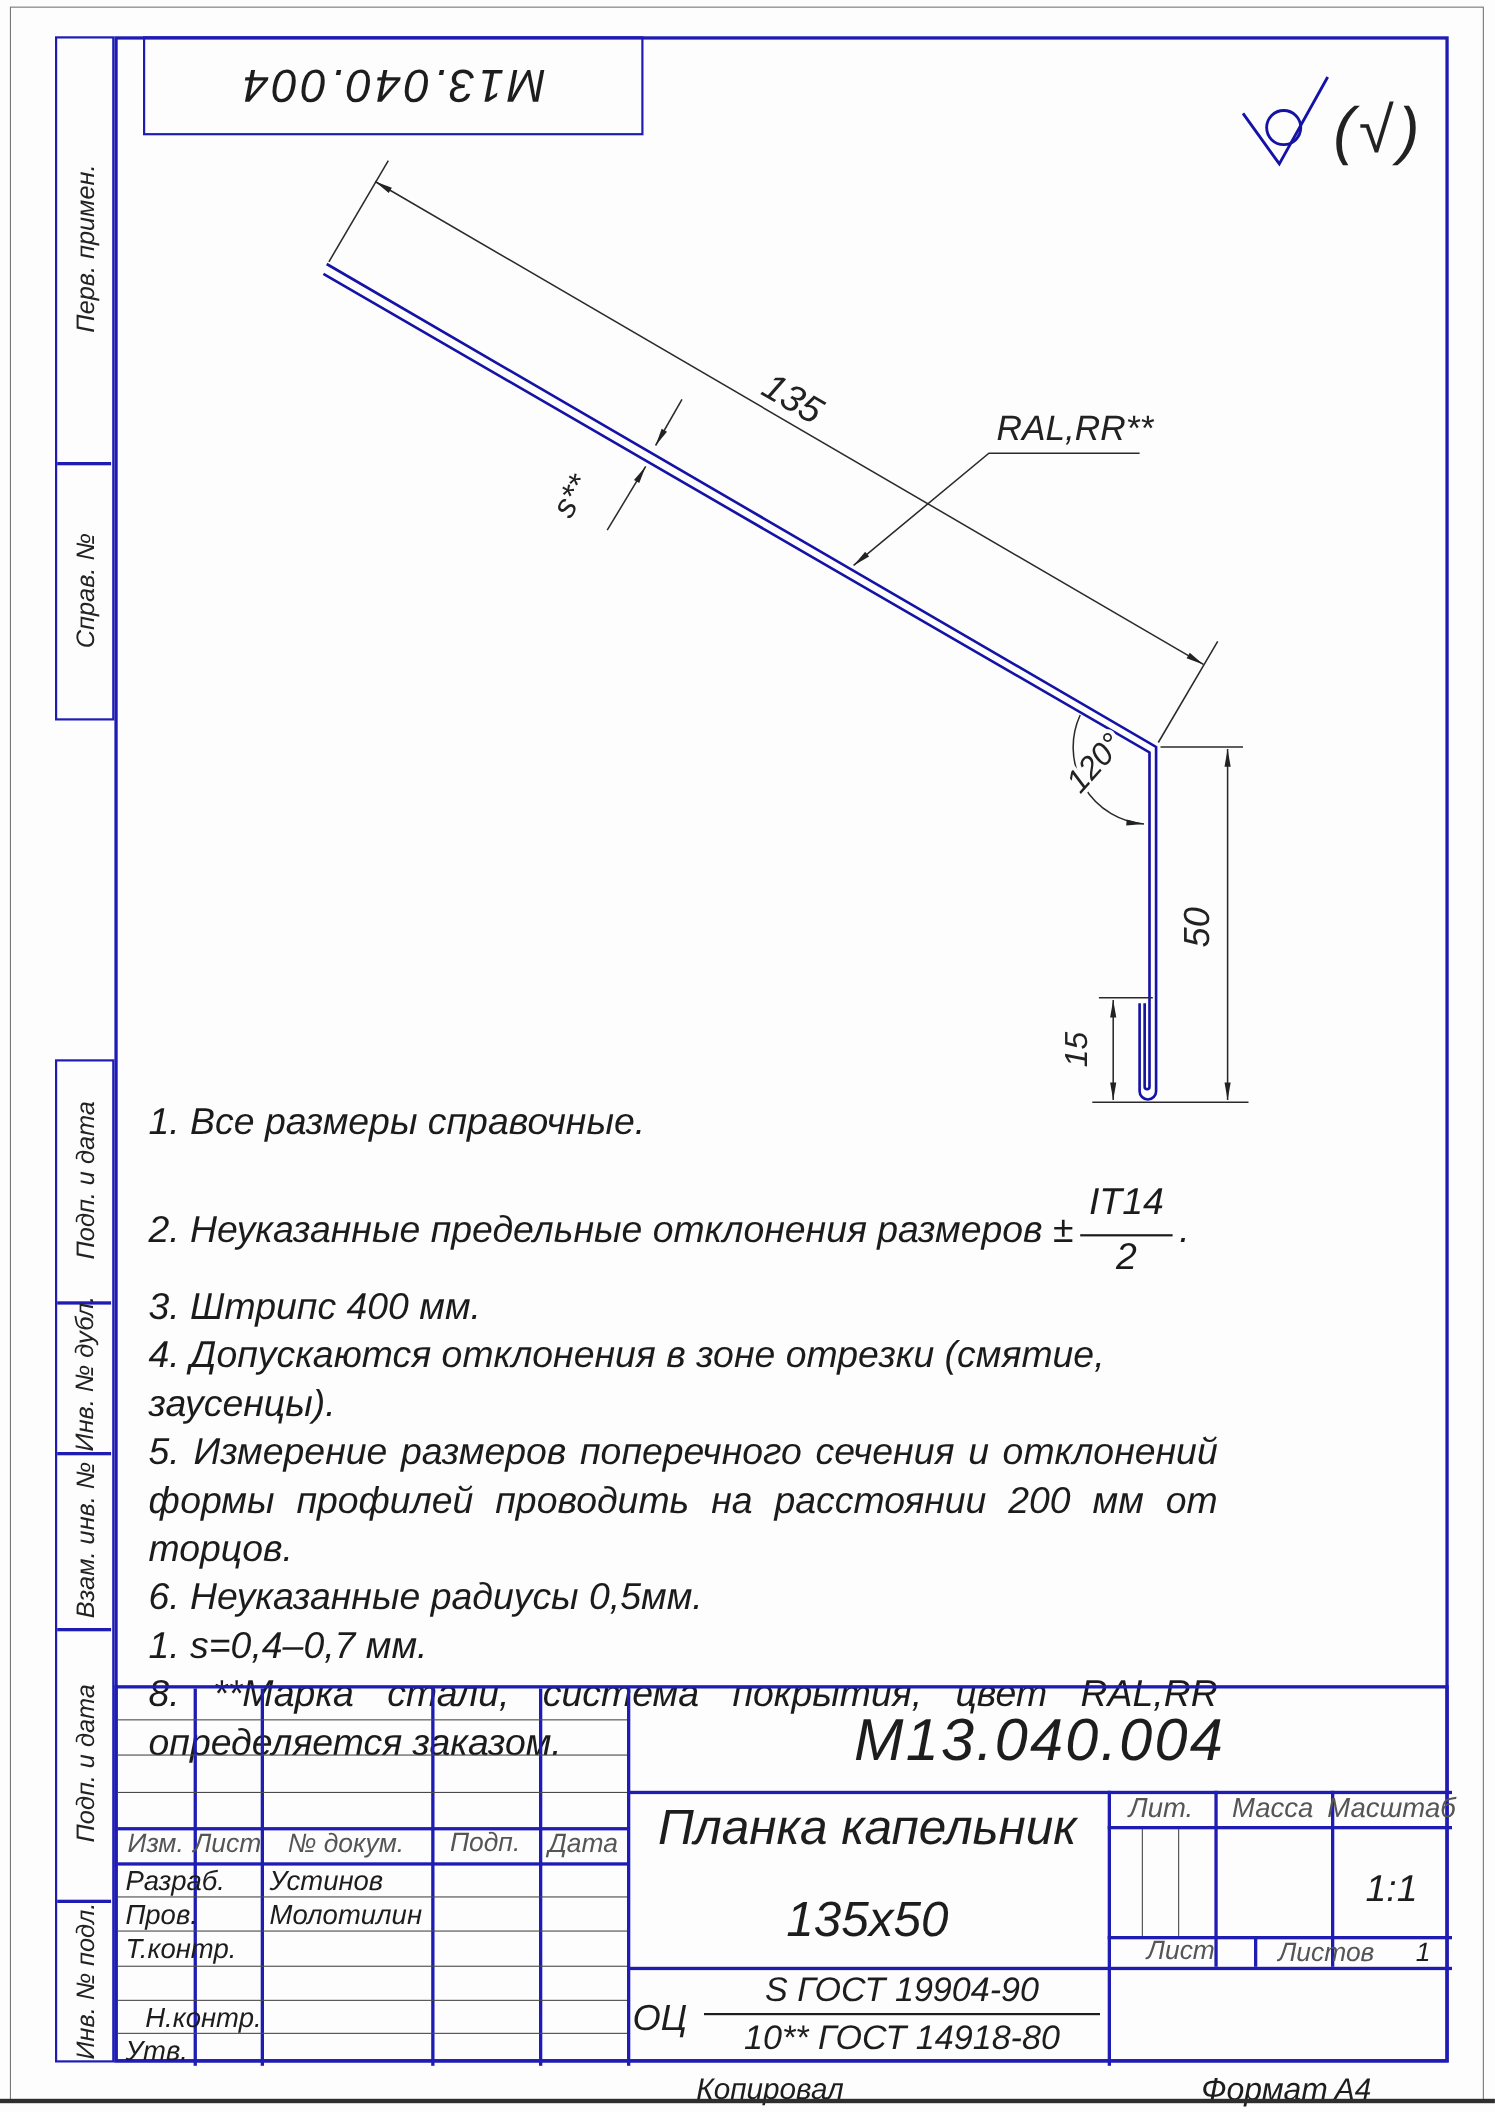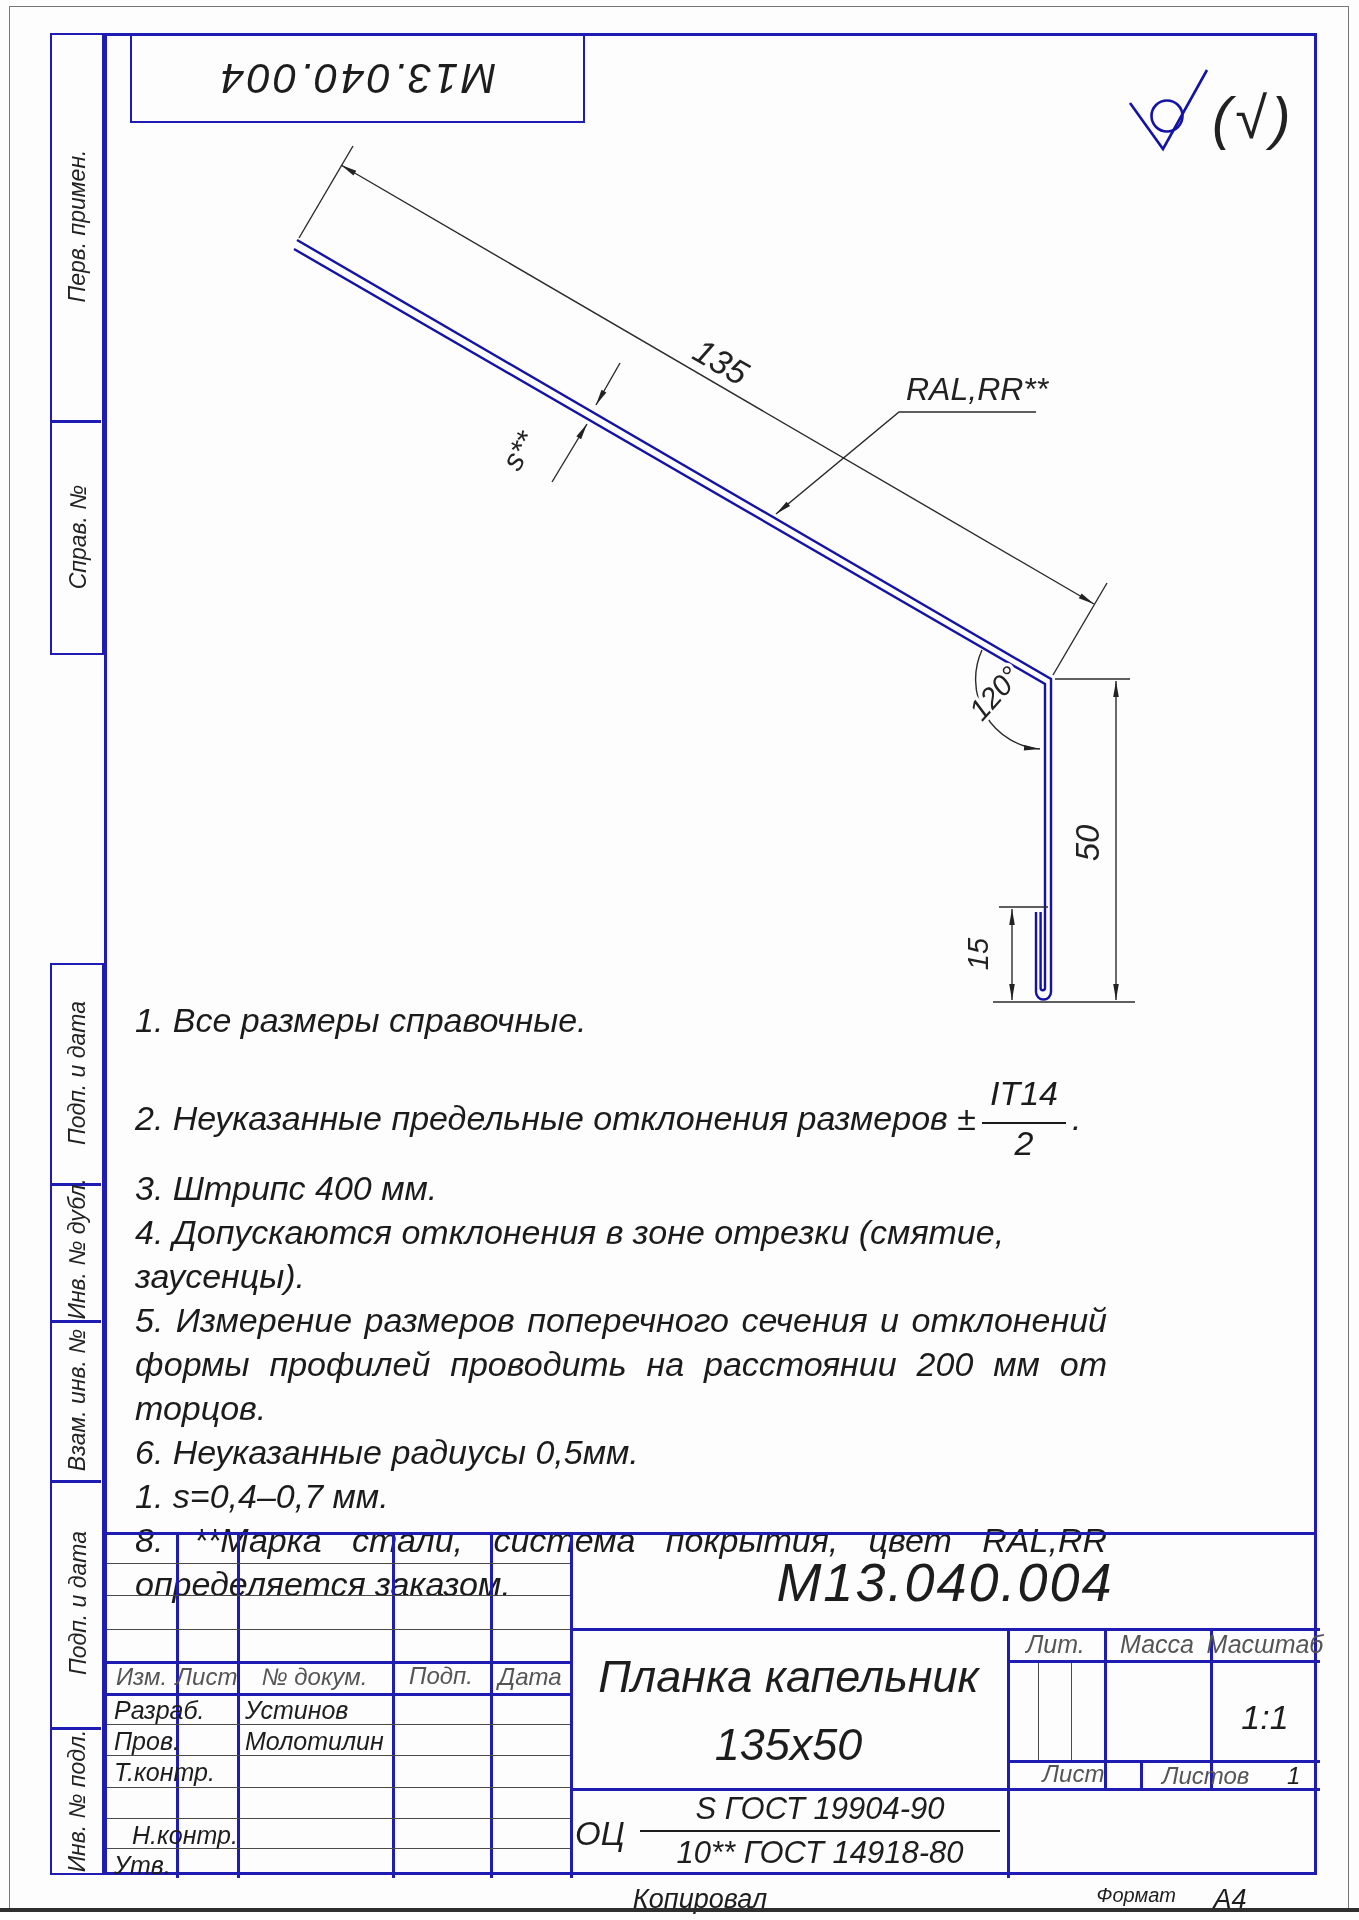--- a/index.html
+++ b/index.html
@@ -169,35 +169,35 @@
   <div class="cellt rolel" style="left:7px;top:161px">Разраб.</div>
   <div class="cellt rolel" style="left:138px;top:161px">Устинов</div>
   <div class="cellt rolel" style="left:7px;top:192px">Пров.</div>
   <div class="cellt rolel" style="left:138px;top:192px">Молотилин</div>
   <div class="cellt rolel" style="left:7px;top:223px">Т.контр.</div>
   <div class="cellt rolel" style="left:25px;top:286px">Н.контр.</div>
   <div class="cellt rolel" style="left:7px;top:316px">Утв.</div>
 
   <div class="cellt ctr" style="left:463px;top:0;width:750px;height:93px;font-size:54px;letter-spacing:2px;color:#1d1d1d">М13.040.004</div>
 
-  <div class="cellt ctr" style="left:463px;top:112px;width:437px;height:60px;font-size:45px;color:#1d1d1d">Планка капельник</div>
+  <div class="cellt ctr" style="left:463px;top:96px;width:437px;height:60px;font-size:45px;color:#1d1d1d">Планка капельник</div>
   <div class="cellt ctr" style="left:463px;top:180px;width:437px;height:60px;font-size:45px;color:#1d1d1d">135х50</div>
 
   <div class="cellt hdr ctr" style="left:900px;top:93px;width:97px;height:32px;font-size:25px">Лит.</div>
   <div class="cellt hdr ctr" style="left:997px;top:93px;width:106px;height:32px;font-size:25px">Масса</div>
   <div class="cellt hdr ctr" style="left:1103px;top:93px;width:110px;height:32px;font-size:25px">Масштаб</div>
   <div class="cellt ctr" style="left:1103px;top:125px;width:110px;height:115px;font-size:34px;color:#1d1d1d">1:1</div>
 
   <div class="cellt hdr ctr" style="left:900px;top:225px;width:133px;height:28px;font-size:24px">Лист</div>
   <div class="cellt hdr" style="left:1055px;top:227px;font-size:24px">Листов</div>
   <div class="cellt" style="left:1180px;top:227px;font-size:24px;color:#1d1d1d">1</div>
 
   <div class="cellt" style="left:468px;top:280px;font-size:33px;color:#1d1d1d">ОЦ</div>
   <div class="matfrac" style="left:533px;top:256px;width:360px">
     <div style="font-size:31px;border-bottom:2px solid #1d1d1d;padding-bottom:3px">S ГОСТ 19904-90</div>
     <div style="font-size:31px;padding-top:3px">10** ГОСТ 14918-80</div>
   </div>
 </div>
 
 <div class="abs it" style="left:620px;top:1884px;width:160px;text-align:center;font-size:27px">Копировал</div>
-<div class="abs it" style="left:1066px;top:1884px;width:110px;text-align:right;font-size:20px">Формат</div>
+<div class="abs it" style="left:1092px;top:1884px;width:110px;text-align:right;font-size:29px">Формат</div>
 <div class="abs it" style="left:1200px;top:1884px;width:60px;text-align:center;font-size:27px">А4</div>
 <div class="bline"></div>
 
 </body></html>

